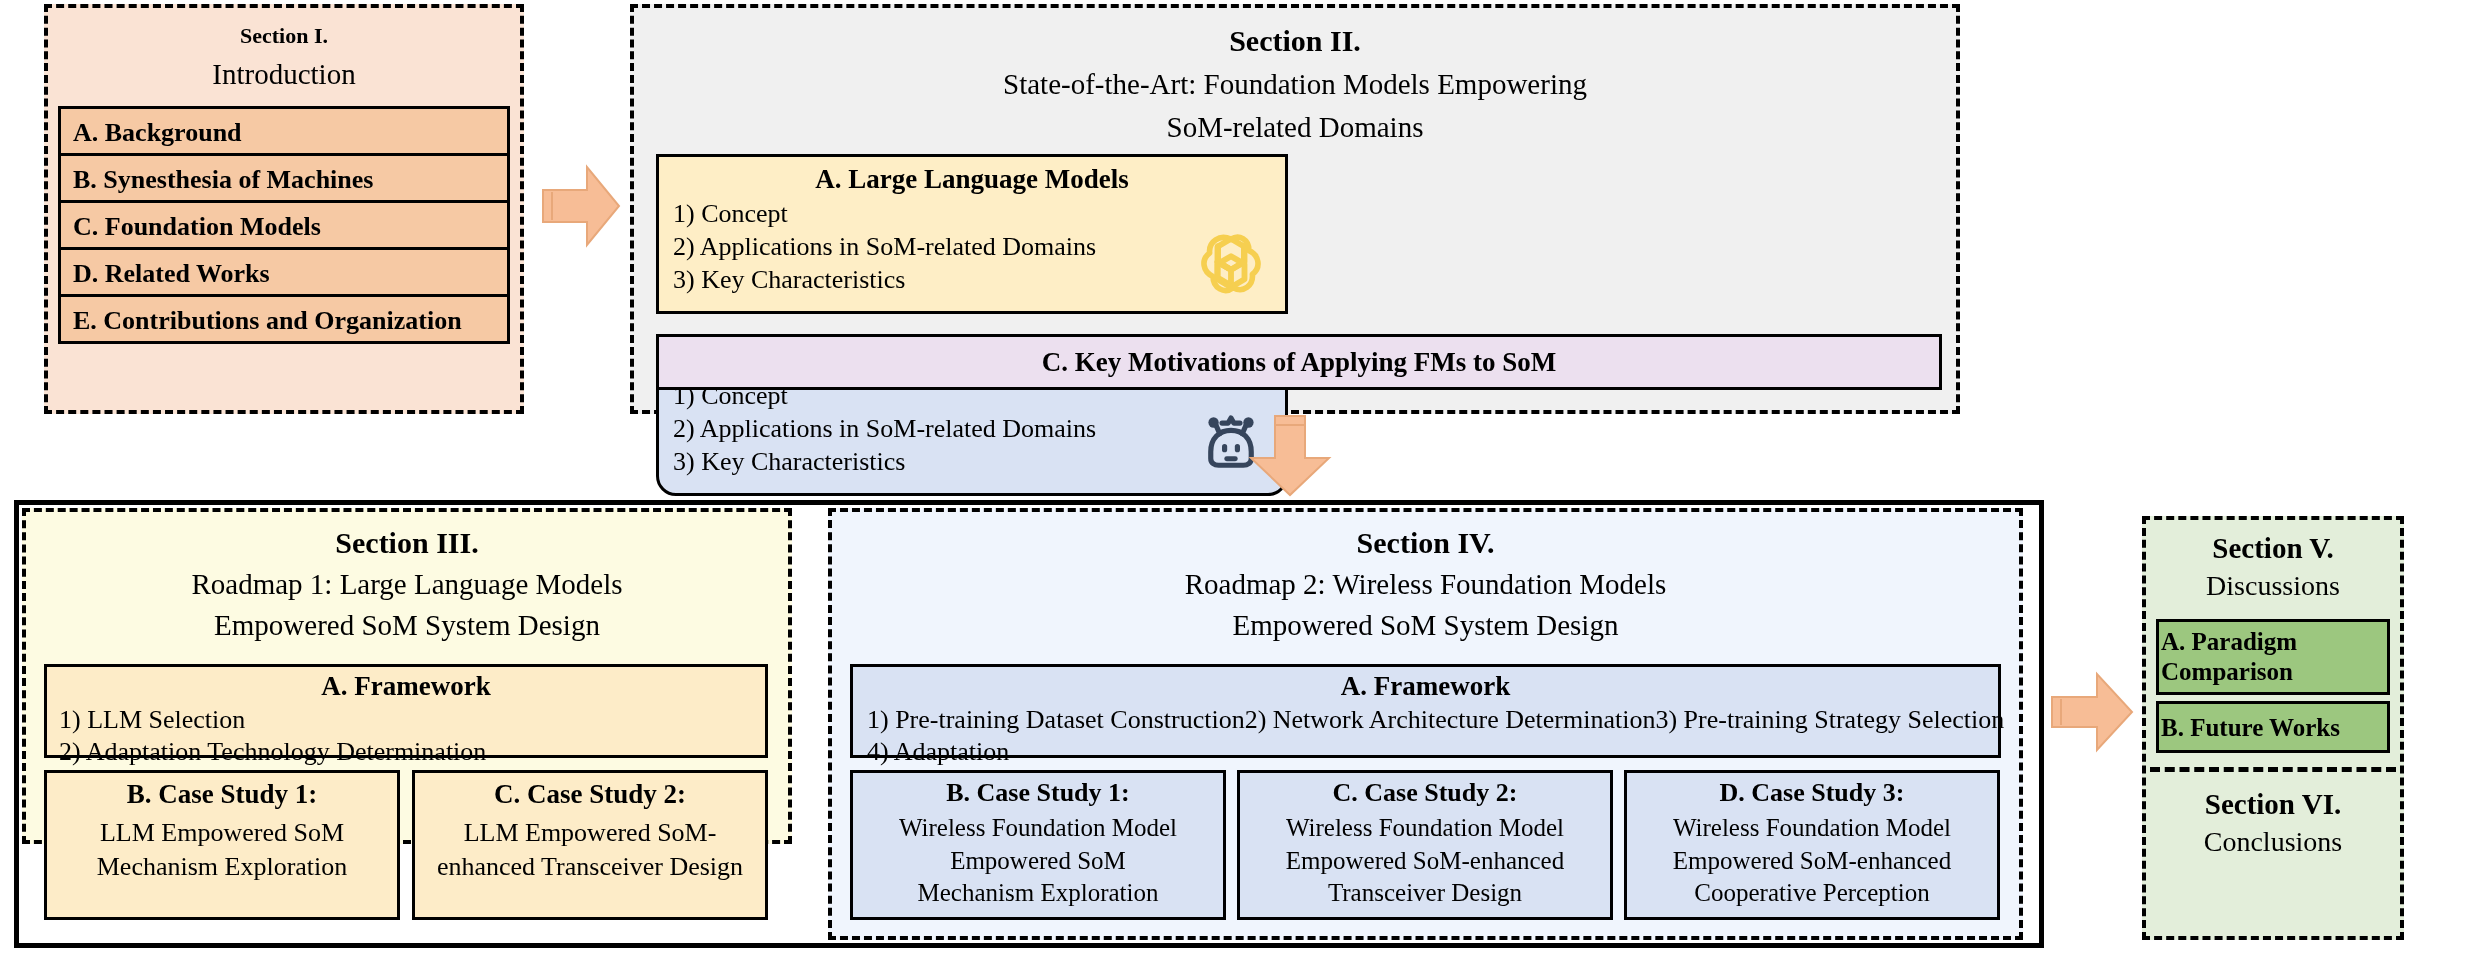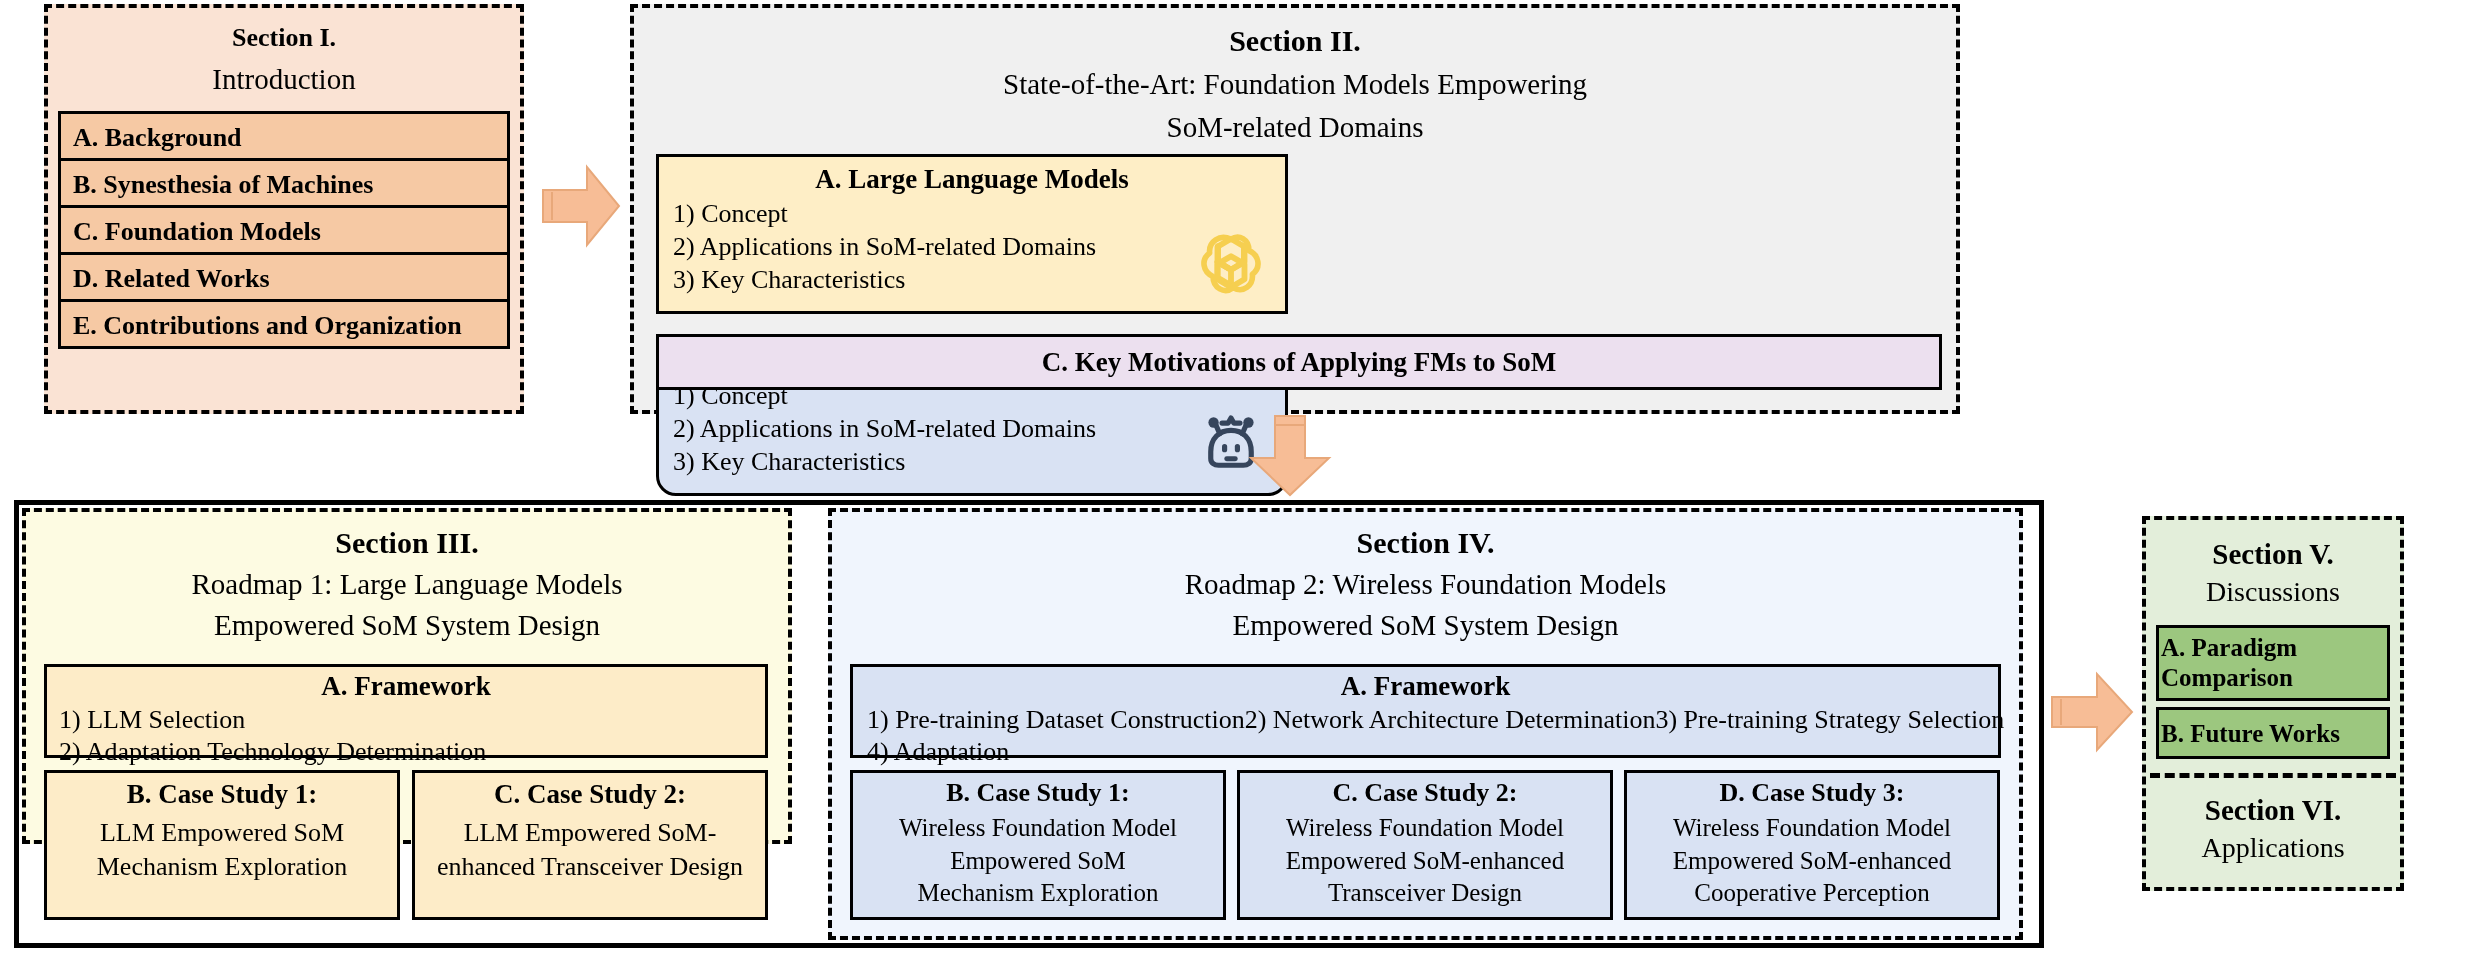--- a/index.html
+++ b/index.html
@@ -29,21 +29,21 @@
     line-height: 1.3;
   }
 
   
   #section-1 {
     left: 44px; top: 4px; width: 480px; height: 410px;
     background: #fae3d4;
     border: 4px dashed #000;
     padding: 14px 10px 0 10px;
   }
-  #section-1 .sec-title { font-size: 26px; }
+  #section-1 .sec-title { font-size: 22px; }
   #section-1 .sec-sub   { font-size: 29px; margin-top: 6px; }
   .s1-list { margin-top: 13px; border: 3px solid #000; border-bottom: none; }
   .s1-item {
     background: #f6c9a4;
     border-bottom: 3px solid #000;
     font-weight: bold;
     font-size: 26px;
     padding: 9px 0 9px 12px;
     height: 47px;
     box-sizing: border-box;
@@ -156,24 +156,24 @@
     box-sizing: border-box;
     width: 376px; height: 150px;
     padding: 5px 4px 0 4px;
     text-align: center;
   }
   .s4-case .ch { font-size: 26px; font-weight: bold; margin-bottom: 4px; }
   .s4-case .cb { font-size: 25px; line-height: 1.3; }
 
   
   #section-5-6 {
-    left: 2142px; top: 516px; width: 262px; height: 375px;
+    left: 2142px; top: 516px; width: 262px; height: 424px;
     background: #e3eeda;
     border: 4px dashed #000;
-    padding-top: 16px;
+    padding-top: 10px;
   }
   #section-5-6 .sec-title { font-size: 29px; }
   #section-5-6 .sec-sub   { font-size: 28px; margin-top: 2px; }
 
   .s5-chip {
     margin: 0 10px 6px 10px;
     background: #9cc77f;
     border: 3px solid #000;
     box-sizing: border-box;
     font-weight: bold;
@@ -367,17 +367,17 @@
       <div>Comparison</div>
     </div>
     <div class="s5-chip" id="s5-chip-b">
       <div>B. Future Works</div>
     </div>
 
     <hr class="hr-dashed">
 
     <div id="section-6-block">
       <div class="sec-title">Section VI.</div>
-      <div class="sec-sub">Applications</div>
+      <div class="sec-sub">Conclusions</div>
     </div>
   </div>
 
 </div>
 
 </body></html>

